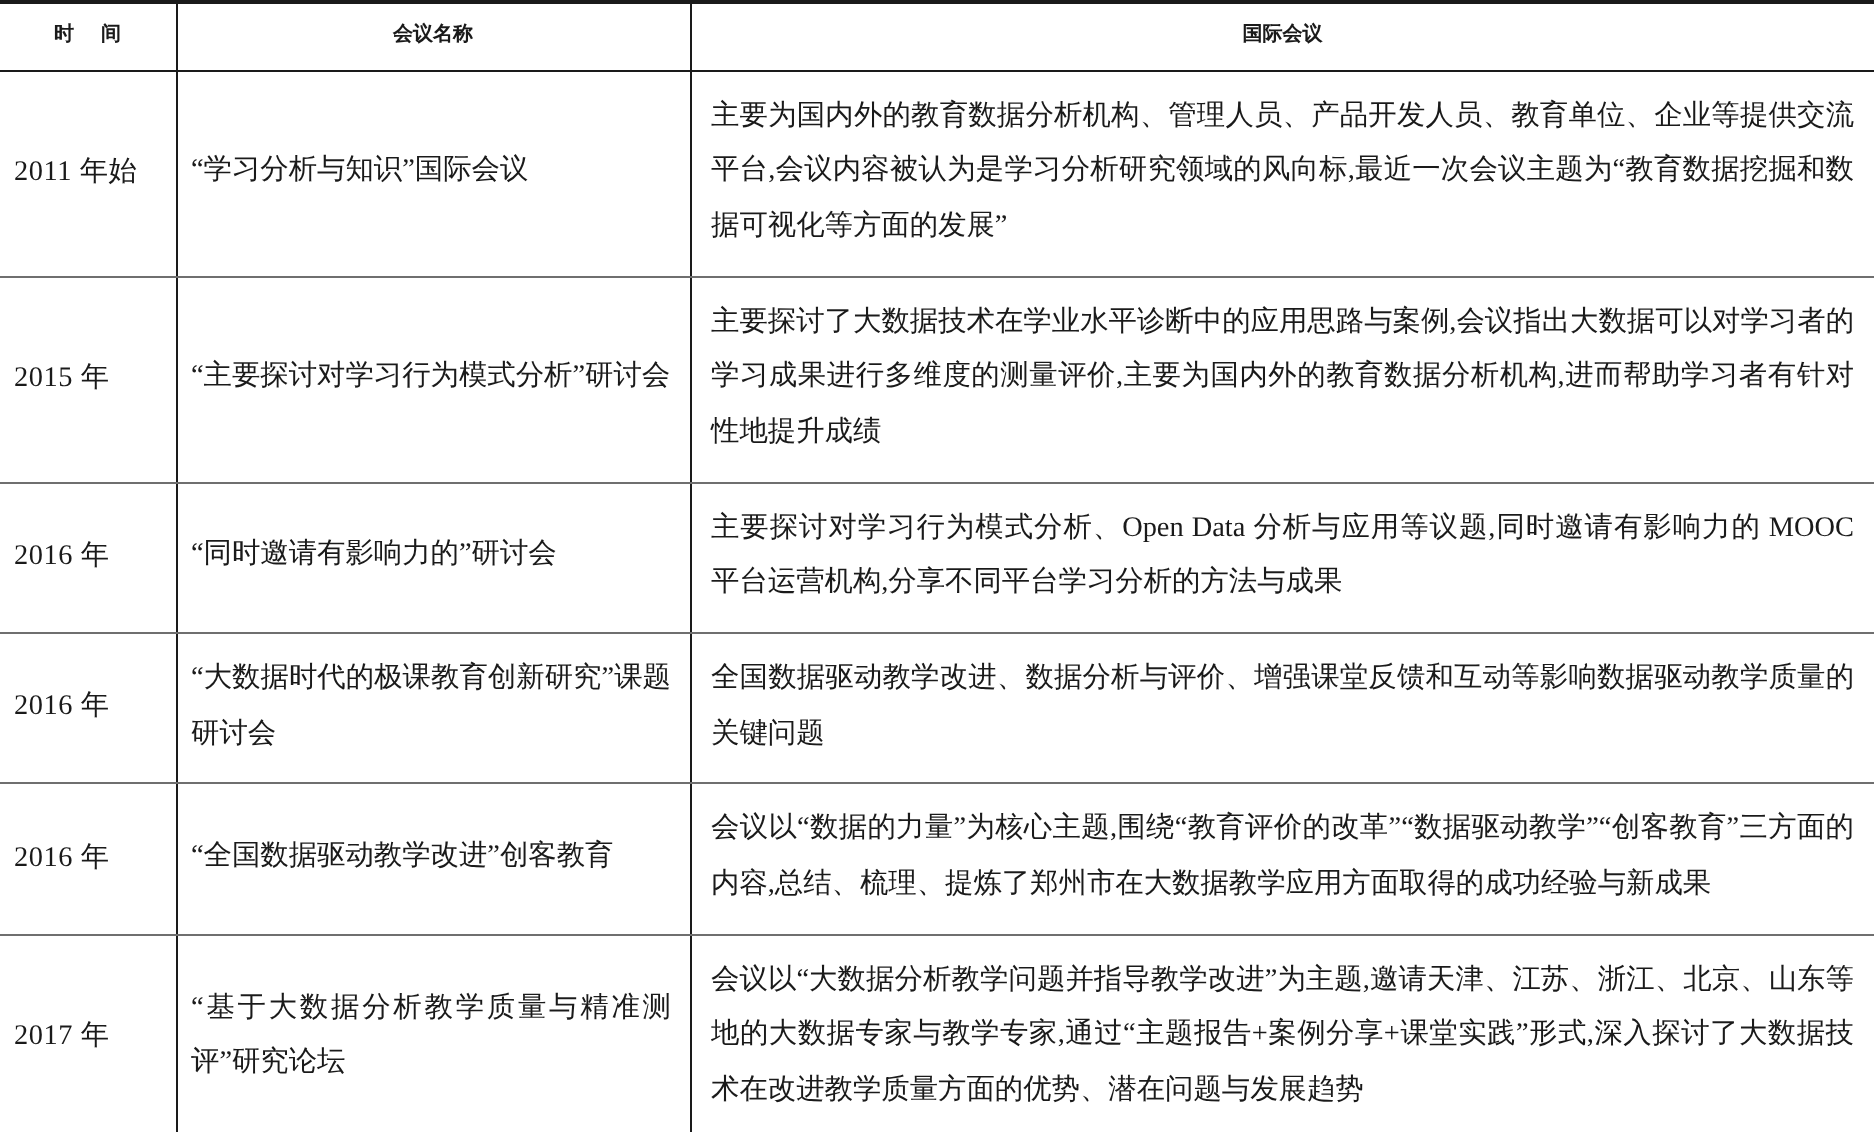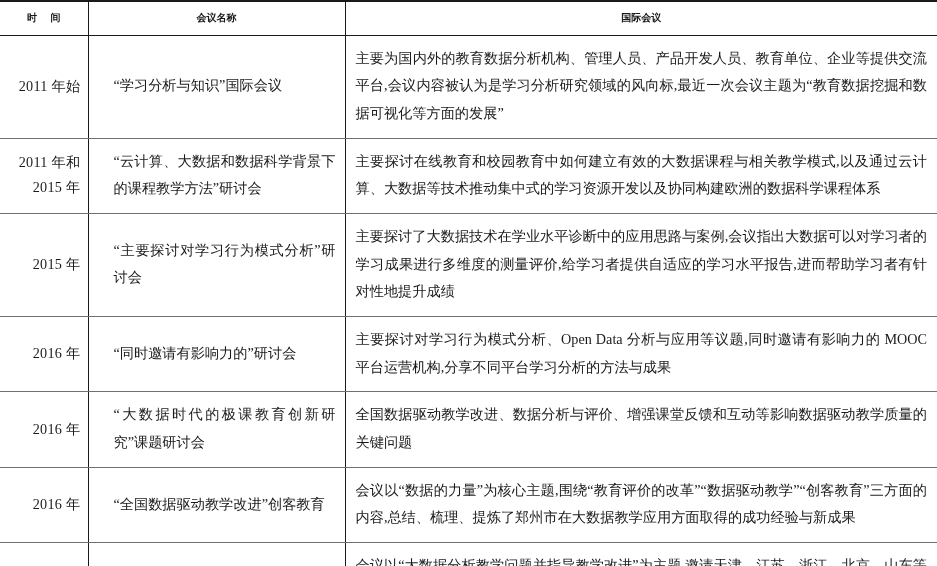--- a/index.html
+++ b/index.html
@@ -60,30 +60,30 @@
   tbody td {
     vertical-align: middle;
     padding: 9px 7px 10px 7px;
     border-bottom: 1.1px solid #6f6f6f;
   }
   tbody tr:last-child td {
     border-bottom: none;
   }
 
   td.t-time {
-    text-align: right;
+    text-align: left;
     border-right: 1.4px solid #1a1a1a;
     white-space: pre-line;
     line-height: 1.75;
     letter-spacing: 0.02em;
   }
   td.t-name {
     text-align: left;
     border-right: 1.4px solid #1a1a1a;
-    padding-left: 25px;
+    padding-left: 7px;
     padding-right: 9px;
     line-height: 1.95;
     text-align: justify;
     text-justify: inter-ideograph;
   }
   td.t-content {
     text-align: justify;
     text-justify: inter-ideograph;
     padding-left: 10px;
     padding-right: 10px;
@@ -107,29 +107,23 @@
         <th class="h-content">国际会议</th>
       </tr>
     </thead>
     <tbody id="table-body">
         <tr>
           <td class="t-time">2011 年始</td>
           <td class="t-name">“学习分析与知识”国际会议</td>
           <td class="t-content">主要为国内外的教育数据分析机构、管理人员、产品开发人员、教育单位、企业等提供交流平台,会议内容被认为是学习分析研究领域的风向标,最近一次会议主题为“教育数据挖掘和数据可视化等方面的发展”</td>
         </tr>
         <tr>
-          <td class="t-time">2011 年和
-2015 年</td>
-          <td class="t-name">“云计算、大数据和数据科学背景下的课程教学方法”研讨会</td>
-          <td class="t-content">主要探讨在线教育和校园教育中如何建立有效的大数据课程与相关教学模式,以及通过云计算、大数据等技术推动集中式的学习资源开发以及协同构建欧洲的数据科学课程体系</td>
-        </tr>
-        <tr>
           <td class="t-time">2015 年</td>
           <td class="t-name">“主要探讨对学习行为模式分析”研讨会</td>
-          <td class="t-content">主要探讨了大数据技术在学业水平诊断中的应用思路与案例,会议指出大数据可以对学习者的学习成果进行多维度的测量评价,给学习者提供自适应的学习水平报告,进而帮助学习者有针对性地提升成绩</td>
+          <td class="t-content">主要探讨了大数据技术在学业水平诊断中的应用思路与案例,会议指出大数据可以对学习者的学习成果进行多维度的测量评价,主要为国内外的教育数据分析机构,进而帮助学习者有针对性地提升成绩</td>
         </tr>
         <tr>
           <td class="t-time">2016 年</td>
           <td class="t-name">“同时邀请有影响力的”研讨会</td>
           <td class="t-content">主要探讨对学习行为模式分析、Open Data 分析与应用等议题,同时邀请有影响力的 MOOC 平台运营机构,分享不同平台学习分析的方法与成果</td>
         </tr>
         <tr>
           <td class="t-time">2016 年</td>
           <td class="t-name">“大数据时代的极课教育创新研究”课题研讨会</td>
           <td class="t-content">全国数据驱动教学改进、数据分析与评价、增强课堂反馈和互动等影响数据驱动教学质量的关键问题</td>

